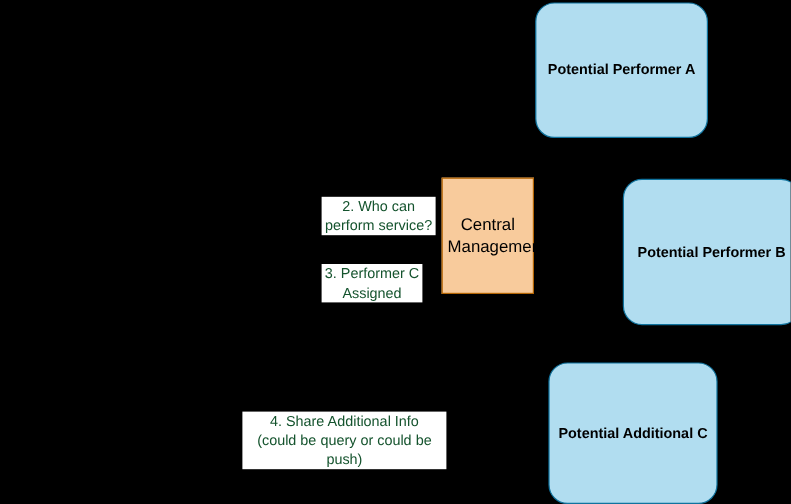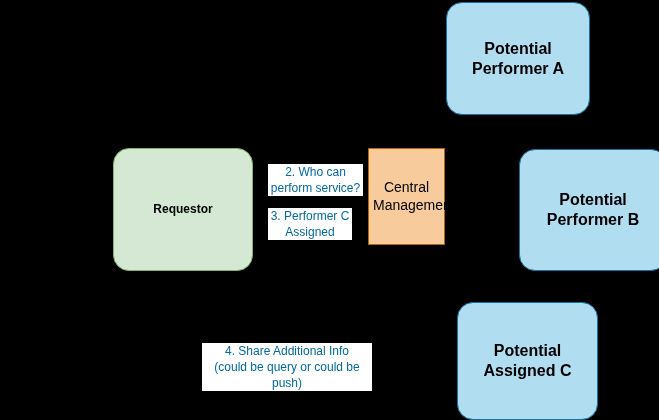--- a/index.html
+++ b/index.html
@@ -56,21 +56,21 @@
     border: 1px solid #b46504;
     border-radius: 0;
     font-size: 14px;
     font-weight: normal;
   }
 
   .node-performer {
     background: #b1ddf0;
     border: 1px solid #10739e;
     border-radius: 16px;
-    font-size: 16px;
+    font-size: 12px;
     font-weight: bold;
   }
   .node-performer-a {
     left: 446px;
     top: 2px;
     width: 144px;
     height: 113px;
   }
   .node-performer-b {
     left: 519px;
@@ -83,40 +83,40 @@
     top: 302px;
     width: 141px;
     height: 118px;
   }
 
   
   .edge-label {
     position: absolute;
     box-sizing: border-box;
     background: #ffffff;
-    color: #0369a1;
+    color: #14532d;
     font-size: 12px;
     line-height: 16px;
     text-align: center;
     white-space: pre-line;
     padding: 0 1px;
   }
   .label-propose {
     left: 0px;
     top: 183px;
     width: 92px;
   }
   .label-who-can {
     left: 268px;
     top: 164px;
     width: 95px;
   }
   .label-assigned {
     left: 268px;
-    top: 208px;
+    top: 220px;
     width: 84px;
   }
   .label-share {
     left: 202px;
     top: 343px;
     width: 170px;
   }
 
   
   .edge-svg {
@@ -141,39 +141,36 @@
   <svg class="edge-svg" viewBox="0 0 659 420">
     <line x1="92" y1="191" x2="113" y2="191"></line>
     <line x1="253" y1="180" x2="368" y2="180"></line>
     <line x1="368" y1="240" x2="253" y2="240"></line>
     <line x1="445" y1="180" x2="446" y2="60"></line>
     <line x1="445" y1="210" x2="519" y2="210"></line>
     <line x1="445" y1="240" x2="457" y2="360"></line>
     <line x1="183" y1="271" x2="457" y2="360"></line>
   </svg>
 
-  <div class="node node-requestor">
-    <span class="node-label">Requestor</span>
-  </div>
 
   <div class="node node-central">
     <span class="node-label">Central
 Management</span>
   </div>
 
   <div class="node node-performer node-performer-a">
     <span class="node-label">Potential Performer A</span>
   </div>
 
   <div class="node node-performer node-performer-b">
     <span class="node-label">Potential Performer B</span>
   </div>
 
   <div class="node node-performer node-performer-c">
-    <span class="node-label">Potential Assigned C</span>
+    <span class="node-label">Potential Additional C</span>
   </div>
 
   <div class="edge-label label-who-can">2. Who can
 perform service?</div>
   <div class="edge-label label-assigned">3. Performer C
 Assigned</div>
   <div class="edge-label label-share">4. Share Additional Info
 (could be query or could be push)</div>
 
 </div>

